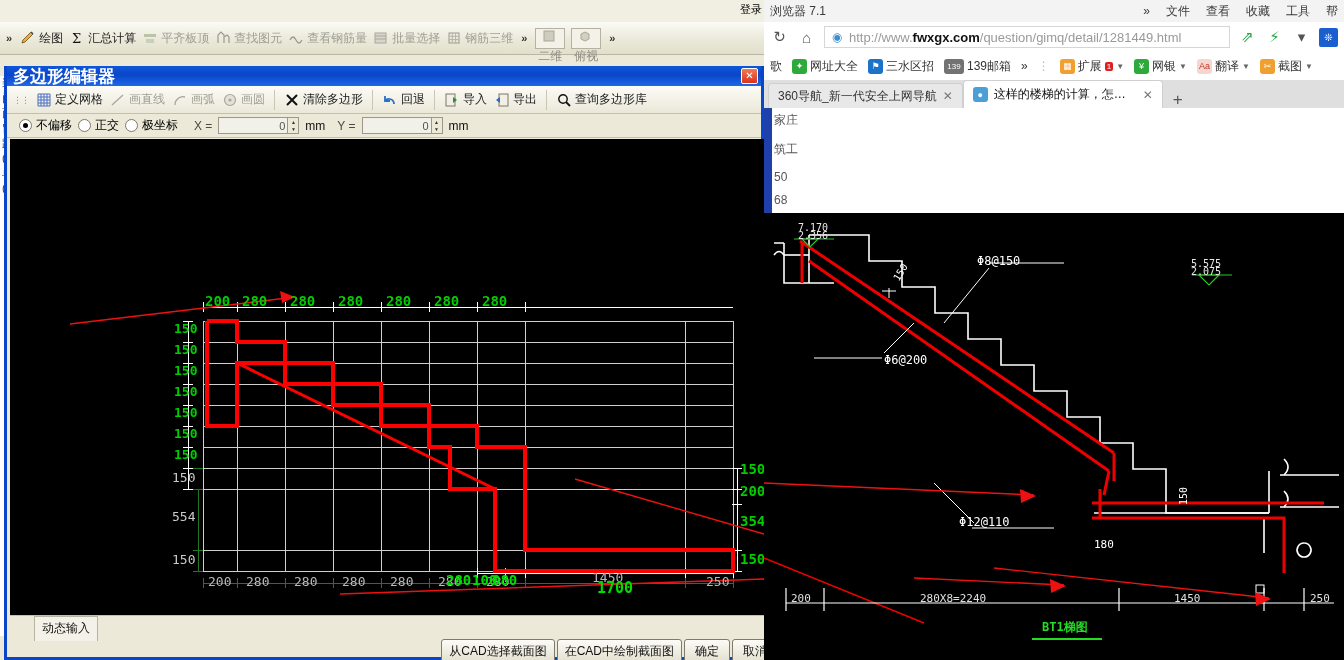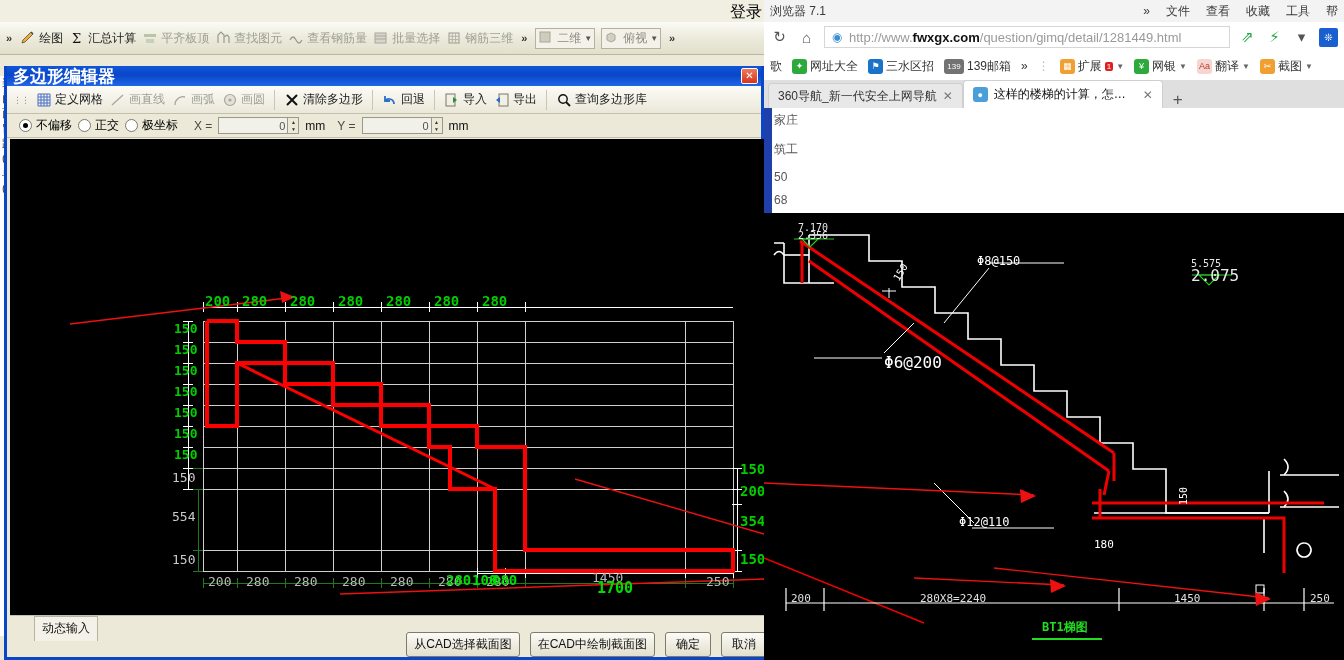--- a/index.html
+++ b/index.html
@@ -3,31 +3,31 @@
 <meta charset="utf-8">
 <style>
   html,body{margin:0;padding:0;background:#000;}
   body{width:1344px;height:660px;position:relative;overflow:hidden;
        font-family:"Liberation Sans","DejaVu Sans",sans-serif;font-size:12px;}
   .abs{position:absolute;}
 
   
   #bg-app{left:0;top:0;width:770px;height:660px;background:#ece9d8;}
   #bg-topbar{left:0;top:0;width:770px;height:22px;background:#f1efe2;}
-  #bg-login{right:8px;top:2px;color:#000;font-size:16px;}
+  #bg-login{right:8px;top:2px;color:#000;font-size:11px;}
   #bg-toolbar{left:0;top:22px;width:770px;height:32px;
       background:linear-gradient(to bottom,#fbfbf7 0%,#eceadb 50%,#e2dfcb 100%);
       border-bottom:1px solid #b9b6a5;display:flex;align-items:center;gap:6px;padding-left:4px;}
   .tbitem{display:flex;align-items:center;gap:3px;font-size:12px;color:#1a1a1a;white-space:nowrap;}
   .tbitem.dis{color:#9e9e93;}
   .tbico{width:16px;height:16px;display:inline-block;position:relative;}
   .sep{width:1px;height:20px;background:#c9c6b5;margin:0 2px;}
   .chev{color:#333;font-size:11px;font-weight:bold;padding:0 2px;}
   .combo{display:flex;align-items:center;gap:3px;border:1px solid #b5b2a2;background:#f4f2e8;
-      height:19px;padding:0 2px;color:#8d8a80;font-size:12px;}
+      height:19px;padding:0 2px;color:#8d8a80;font-size:12px;flex-direction:column;}
   .combo .ar{font-size:8px;color:#555;}
   #bg-toolbar2{left:0;top:54px;width:770px;height:22px;
       background:linear-gradient(to bottom,#f6f4ea,#e6e3d3);overflow:hidden;
       display:flex;align-items:center;gap:5px;padding-left:30px;font-size:12px;color:#333;}
   #bg-leftpanel{left:0;top:76px;width:30px;height:560px;background:#fff;
       border-right:1px solid #b0ad9c;font-size:11px;color:#333;overflow:hidden;}
   #bg-leftpanel div{padding:0 2px;line-height:15px;white-space:nowrap;}
   #bg-bottomstrip{left:0;bottom:0;width:770px;height:24px;background:#ece9d8;}
 
   
@@ -54,22 +54,22 @@
   .spin{width:11px;height:17px;border:1px solid #9b9888;border-left:none;background:#ece9d8;
        display:flex;flex-direction:column;box-sizing:border-box;}
   .spin i{flex:1;display:flex;align-items:center;justify-content:center;font-size:5px;color:#333;font-style:normal;}
 
   
   #canvas{position:absolute;left:3px;top:73px;width:754px;height:476px;background:#000;overflow:hidden;}
   #dyn{position:absolute;left:3px;top:549px;width:754px;height:27px;background:#ece9d8;
        border-top:1px solid #c3c0af;display:flex;align-items:flex-start;}
   #dyn .tab{border:1px solid #b6b3a2;border-bottom:none;background:#f4f2e8;
        padding:3px 7px 4px;font-size:12px;color:#111;margin-left:24px;}
-  #dlg-btns{position:absolute;left:6px;bottom:0;width:754px;height:18px;
-       display:flex;justify-content:flex-end;align-items:flex-end;gap:10px;padding-right:42px;}
+  #dlg-btns{position:absolute;left:17px;bottom:0;width:754px;height:18px;
+       display:flex;justify-content:flex-end;align-items:flex-start;gap:2px;padding-right:42px;}
   .btn{border:1px solid #7e7b6c;background:linear-gradient(to bottom,#fcfbf7,#e2dfcd);
        font-size:12px;color:#111;padding:3px 7px;border-radius:3px;white-space:nowrap;cursor:pointer;}
   .btn.sm{padding:3px 10px;}
 
   
   #brw{left:764px;top:0;width:580px;height:660px;background:#fff;}
   #brw-tb{left:764px;top:0;width:580px;height:22px;background:#f3f3f3;
       display:flex;align-items:center;justify-content:space-between;padding:0 6px;box-sizing:border-box;
       font-size:12px;color:#3a3a3a;}
   #brw-menus{display:flex;gap:16px;align-items:center;}
@@ -686,24 +686,24 @@
     </g>
     <line x1="30" y1="26" x2="70" y2="26" stroke="#22cc22" stroke-width="1"></line>
     <line x1="428" y1="62" x2="468" y2="62" stroke="#22cc22" stroke-width="1"></line>
     <line x1="1030" y1="0" x2="1030" y2="0" stroke="#22cc22"></line>
   </svg>
 
   
   <div class="cadtx" style="left:34px;top:9px;color:#e8e8e8;font-size:10px;">7.170</div>
   <div class="cadtx" style="left:34px;top:17px;color:#e8e8e8;font-size:10px;">2.356</div>
   <div class="cadtx" style="left:427px;top:45px;color:#e8e8e8;font-size:10px;">5.575</div>
-  <div class="cadtx" style="left:427px;top:53px;color:#e8e8e8;font-size:16px;">2.075</div>
+  <div class="cadtx" style="left:427px;top:53px;color:#e8e8e8;font-size:10px;">2.075</div>
 
   <div class="cadtx" style="left:213px;top:41px;color:#ffffff;font-size:12px;">Φ8@150</div>
-  <div class="cadtx" style="left:120px;top:140px;color:#ffffff;font-size:16px;">Φ6@200</div>
+  <div class="cadtx" style="left:120px;top:140px;color:#ffffff;font-size:12px;">Φ6@200</div>
   <div class="cadtx" style="left:195px;top:302px;color:#ffffff;font-size:12px;">Φ12@110</div>
 
   <div class="cadtx" style="left:127px;top:64px;color:#ffffff;font-size:10px;transform:rotate(-58deg);transform-origin:0 0;">150</div>
   <div class="cadtx" style="left:414px;top:292px;color:#ffffff;font-size:10px;transform:rotate(-90deg);transform-origin:0 0;">150</div>
   <div class="cadtx" style="left:330px;top:325px;color:#ffffff;font-size:11px;">180</div>
 
   <div class="cadtx" style="left:27px;top:379px;color:#e0e0e0;font-size:11px;">200</div>
   <div class="cadtx" style="left:156px;top:379px;color:#e0e0e0;font-size:11px;">280X8=2240</div>
   <div class="cadtx" style="left:410px;top:379px;color:#e0e0e0;font-size:11px;">1450</div>
   <div class="cadtx" style="left:546px;top:379px;color:#e0e0e0;font-size:11px;">250</div>

